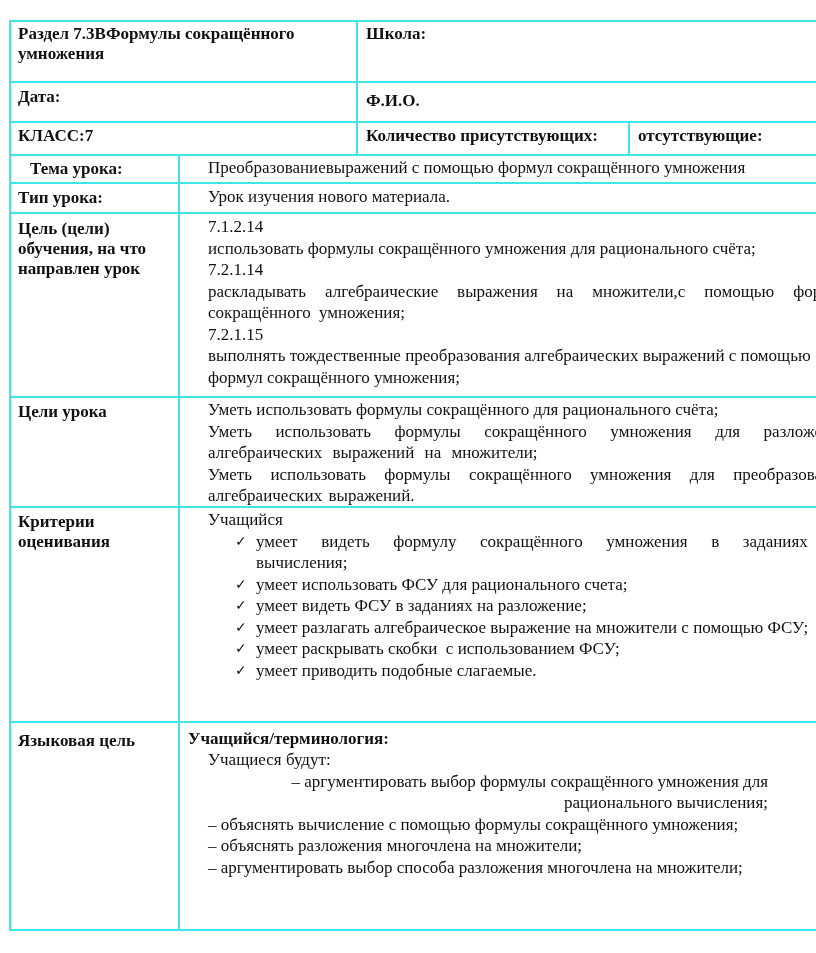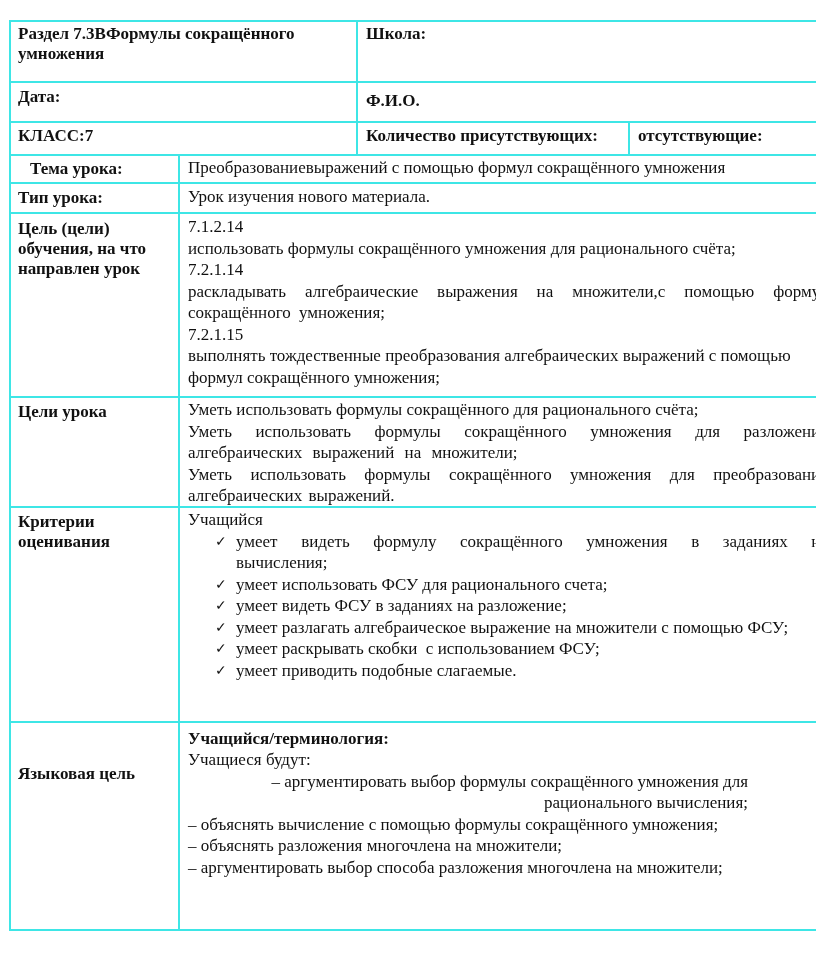--- a/index.html
+++ b/index.html
@@ -2,21 +2,21 @@
 <html><head>
 <meta charset="utf-8">
 <style>
   html, body { margin:0; padding:0; background:#ffffff; }
   body { width:816px; height:953px; overflow:hidden; position:relative;
          font-family:"Liberation Serif", "DejaVu Serif", serif; color:#111; }
   .abs { position:absolute; box-sizing:border-box; }
   .hl { position:absolute; height:2px; background:#3ee6e6; }
   .vl { position:absolute; width:2px; background:#3ee6e6; }
   .b { font-weight:bold; font-size:17px; line-height:20px; }
-  .n { font-size:17px; line-height:21.5px; }
+  .n { font-size:17px; line-height:21.5px;margin-left:20px; }
   .just { text-align:justify; }
   .nowrap { white-space:nowrap; }
   ul.chk { list-style:none; margin:0; padding:0; }
   ul.chk li { position:relative; padding-left:48px; }
   ul.chk li .mark { position:absolute; left:27px; top:0; font-size:14px; }
 </style>
 </head>
 <body>
 
 <div class="hl" style="left:9px;top:20px;width:810px;"></div>
@@ -73,21 +73,21 @@
   <ul class="chk">
     <li class="just" style="text-align-last:left;word-spacing:10px;"><span class="mark">✓</span><span>умеет видеть формулу сокращённого умножения в заданиях на вычисления;</span></li>
     <li><span class="mark">✓</span><span>умеет использовать ФСУ для рационального счета;</span></li>
     <li><span class="mark">✓</span><span>умеет видеть ФСУ в заданиях на разложение;</span></li>
     <li class="just" style="text-align-last:left;"><span class="mark">✓</span><span>умеет разлагать алгебраическое выражение на множители с помощью ФСУ;</span></li>
     <li><span class="mark">✓</span><span style="white-space:pre;">умеет раскрывать скобки  с использованием ФСУ;</span></li>
     <li><span class="mark">✓</span><span>умеет приводить подобные слагаемые.</span></li>
   </ul>
 </div>
 
-<div class="abs b" style="left:18px;top:764px;">Языковая цель</div>
+<div class="abs b" style="left:18px;top:731px;">Языковая цель</div>
 <div class="abs" style="left:188px;top:729px;width:600px;">
   <div class="b">Учащийся/терминология:</div>
   <div class="n">Учащиеся будут:</div>
   <div class="n" style="width:560px;text-align:right;">– аргументировать выбор формулы сокращённого умножения для рационального вычисления;</div>
   <div class="n nowrap">– объяснять вычисление с помощью формулы сокращённого умножения;</div>
   <div class="n">– объяснять разложения многочлена на множители;</div>
   <div class="n nowrap">– аргументировать выбор способа разложения многочлена на множители;</div>
 </div>
 
 </body></html>

